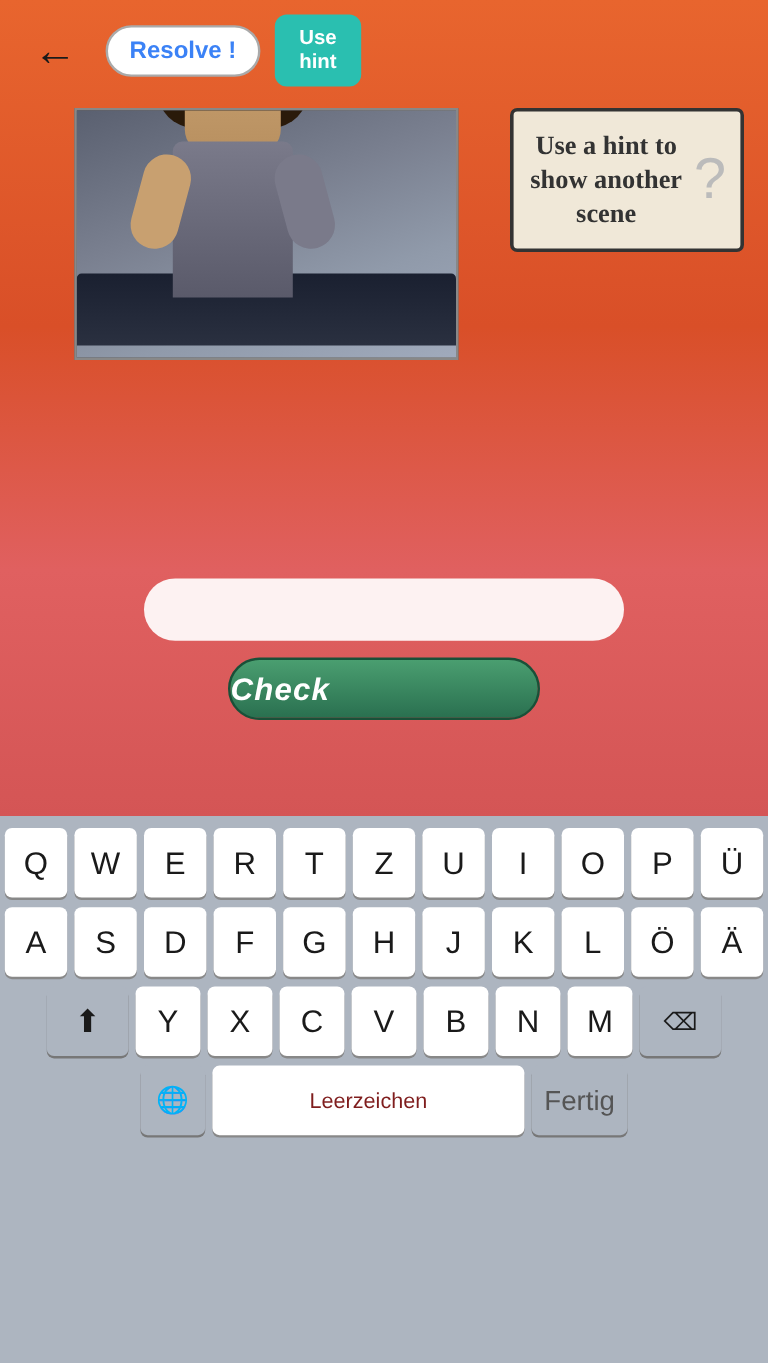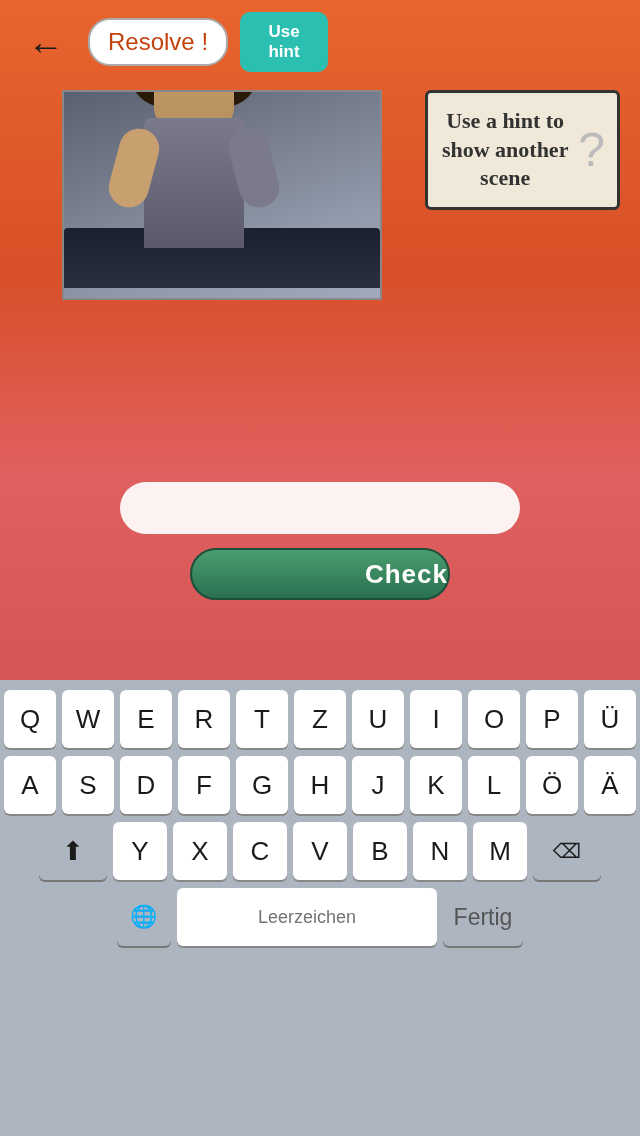--- a/index.html
+++ b/index.html
@@ -41,38 +41,38 @@
       color: #1a1a1a;
       font-weight: 900;
       line-height: 1;
     }
 
     #resolve-button {
       background: white;
       border: 2px solid #aaa;
       border-radius: 22px;
       padding: 8px 18px;
-      font-size: 24px;
-      color: #c2410c;
-      font-weight: 400;
+      font-size: 20px;
+      color: #3b82f6;
+      font-weight: 700;
       cursor: pointer;
       white-space: nowrap;
     }
 
     #tips-label {
       font-size: 24px;
       font-weight: 600;
       color: #1a1a1a;
       flex: 1;
     }
 
     #use-hint-button {
       background: #2abfb0;
       border-radius: 10px;
-      width: 88px;
+      width: 72px;
       height: 60px;
       display: flex;
       align-items: center;
       justify-content: center;
       text-align: center;
       cursor: pointer;
       padding: 4px;
     }
     #use-hint-button span {
       color: white;
@@ -227,22 +227,23 @@
     }
 
     #check-button {
       background: linear-gradient(180deg, #4a9e70 0%, #2a7050 100%);
       border: 2px solid #1a5038;
       border-radius: 26px;
       width: 260px;
       height: 52px;
       display: flex;
       align-items: center;
-      justify-content: flex-end;
+      justify-content: flex-start;
       cursor: pointer;
+      font-style: italic;
     }
     #check-label {
       color: white;
       font-size: 26px;
       font-weight: 700;
       letter-spacing: 1px;
     }
 
     
     #keyboard-area {
@@ -281,21 +282,21 @@
     }
     .key-dark {
       background: #adb5c0;
       color: #1a1a1a;
       box-shadow: 0 2px 0 #777;
     }
     .key-space {
       flex: 1;
       max-width: 260px;
       font-size: 18px;
-      color: #737373;
+      color: #7f1d1d;
     }
     .key-123 {
       width: 70px;
     }
     .key-globe {
       width: 54px;
       font-size: 22px;
     }
     .key-done {
       width: 80px;

